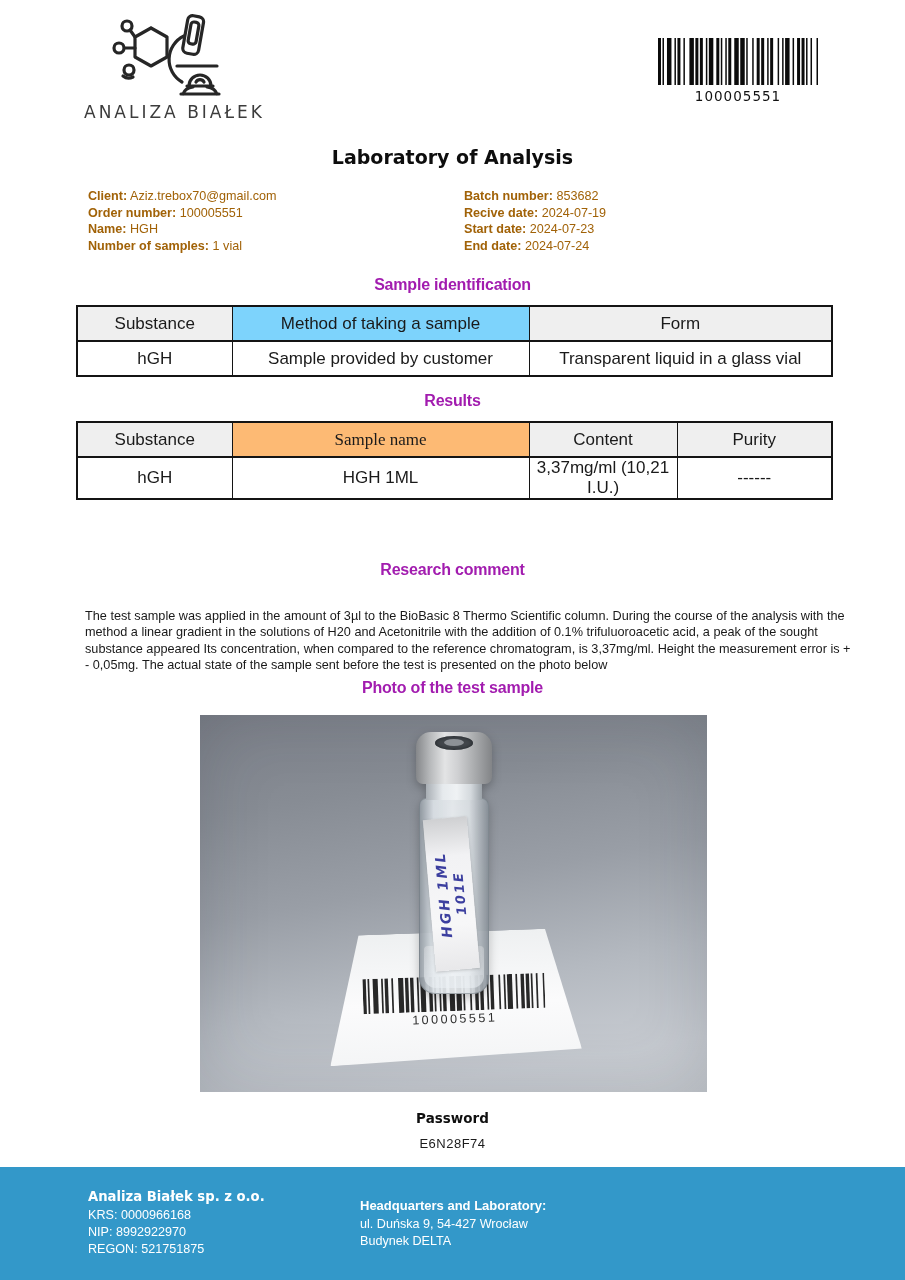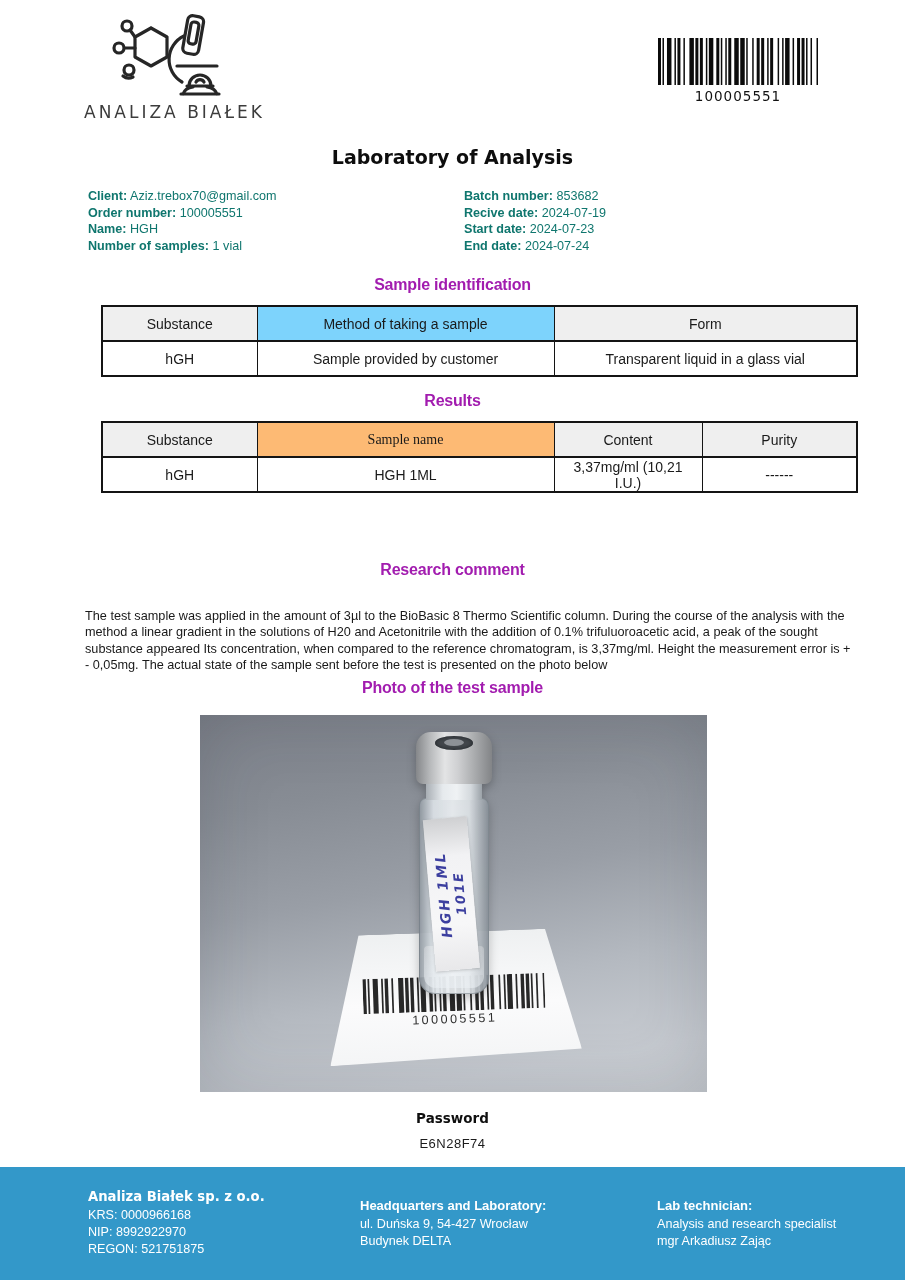--- a/index.html
+++ b/index.html
@@ -13,32 +13,32 @@
   .brand-name { margin-top:2px; font-family:"DejaVu Sans", sans-serif; font-size:17px; letter-spacing:3px; color:#3c3c3c; white-space:nowrap; }
 
   .top-barcode { position:absolute; left:658px; top:38px; width:160px; text-align:center; }
   .top-barcode svg { width:160px; height:47px; display:block; }
   .top-barcode .bc-num { margin-top:3px; font-family:"DejaVu Sans", sans-serif; font-size:13.5px; color:#111; letter-spacing:1px; }
 
   .doc-title { position:absolute; left:0; top:146px; width:100%; text-align:center;
                font-family:"DejaVu Sans", sans-serif; font-weight:bold; font-size:19px; color:#0d0d0d; }
 
   
-  .info-col { position:absolute; top:188px; font-size:12.6px; line-height:16.6px; color:#0f766e; }
+  .info-col { position:absolute; top:188px; font-size:12.6px; line-height:16.6px; color:#a16207; }
   .info-col.left  { left:88px; }
   .info-col.right { left:464px; }
   .info-col .lbl { font-weight:bold; }
 
   
   .sec-heading { position:absolute; left:0; width:100%; text-align:center; font-weight:bold;
                  font-size:16px; color:#a21caf; letter-spacing:-0.2px; }
 
   
-  table.lab { position:absolute; left:101px; width:755px; border-collapse:collapse; table-layout:fixed;
-              border:2px solid #141414; font-size:14px; color:#1a1a1a;padding-left:36px; }
+  table.lab { position:absolute; left:76px; width:755px; border-collapse:collapse; table-layout:fixed;
+              border:2px solid #141414; font-size:17px; color:#1a1a1a;padding-left:36px; }
   table.lab th { background:#efefef; font-weight:normal; height:35px; border:1px solid #141414; border-bottom:2px solid #141414; }
   table.lab td { height:35px; border:1px solid #141414; text-align:center; background:#fff; padding:0 4px; }
 
   
   .comment { position:absolute; left:85px; top:588px; width:769px; font-size:12.7px; line-height:16.4px; color:#191919;margin-top:20px; }
 
   
   .photo { position:absolute; left:200px; top:715px; width:507px; height:377px; overflow:hidden;
            background:linear-gradient(170deg,#7d818a 0%, #878c94 22%, #999ea6 45%, #b4b9c0 68%, #c7cbd1 88%, #cbcfd4 100%);
            box-shadow:inset 0 0 70px rgba(40,45,55,.18); }
@@ -291,20 +291,15 @@
       <div class="co-name">Analiza Białek sp. z o.o.</div>
       <div><span class="lbl">KRS:</span> <span>0000966168</span></div>
       <div><span class="lbl">NIP:</span> <span>8992922970</span></div>
       <div><span class="lbl">REGON:</span> <span>521751875</span></div>
     </div>
     <div class="col col2">
       <div class="head">Headquarters and Laboratory:</div>
       <div>ul. Duńska 9, 54-427 Wrocław</div>
       <div>Budynek DELTA</div>
     </div>
-    <div class="col col3">
-      <div class="head">Lab technician:</div>
-      <div>Analysis and research specialist</div>
-      <div>mgr Arkadiusz Zając</div>
-    </div>
   </div>
 
 </div>
 
 </body></html>

